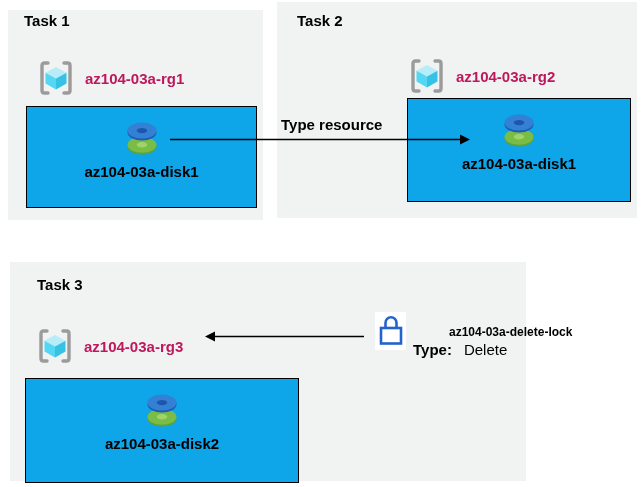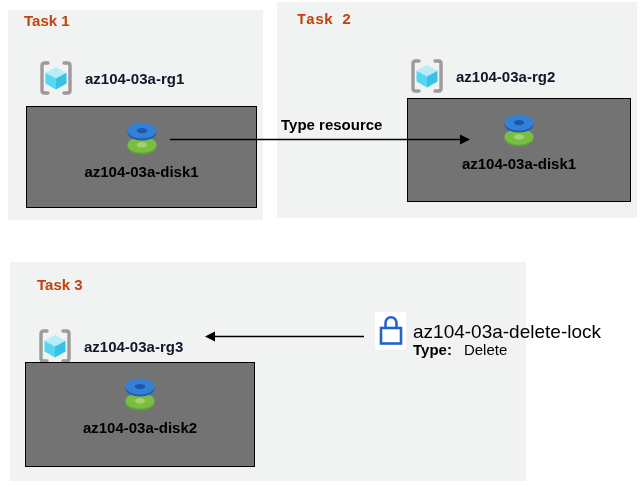--- a/index.html
+++ b/index.html
@@ -5,29 +5,29 @@
   html,body{margin:0;padding:0;background:#ffffff;}
   .canvas{
     position:relative;width:641px;height:487px;background:#ffffff;
     font-family:"Liberation Sans",sans-serif;color:#000;overflow:hidden;
   }
   .task-box{position:absolute;background:#f1f2f2;}
   #task1{left:8px;top:10px;width:255px;height:210px;}
   #task2{left:277px;top:2px;width:360px;height:216px;}
   #task3{left:10px;top:262px;width:516px;height:219px;}
   .task-title{
-    position:absolute;font-size:15px;font-weight:700;color:#c2410c;
+    position:absolute;font-size:15px;font-weight:700;color:#000000;
     line-height:18px;white-space:nowrap;
   }
   .rg-row{
     position:absolute;display:flex;align-items:center;gap:9px;height:40px;
   }
-  .rg-label{font-size:15px;font-weight:700;color:#0f172a;white-space:nowrap;}
+  .rg-label{font-size:15px;font-weight:700;color:#be185d;white-space:nowrap;}
   .resource-box{
-    position:absolute;background:#737373;border:1.5px solid #000;
+    position:absolute;background:#0ea5e9;border:1.5px solid #000;
   }
   .disk-icon{
     position:absolute;left:50%;top:12px;transform:translateX(-50%);
   }
   .resource-label{
     position:absolute;left:0;top:56px;width:100%;text-align:center;
     font-size:15px;font-weight:700;white-space:nowrap;
   }
   .move-label{
     position:absolute;left:281px;top:116px;font-size:15px;font-weight:700;
@@ -35,21 +35,21 @@
   }
   .arrows{
     position:absolute;left:0;top:0;width:641px;height:487px;
     pointer-events:none;
   }
   .lock-chip{
     position:absolute;left:365px;top:50px;width:31px;height:38px;
     background:#ffffff;display:flex;align-items:center;justify-content:center;
   }
   .lock-text{position:absolute;left:403px;top:61px;line-height:18px;}
-  .lock-name{font-size:19px;font-weight:400;white-space:nowrap;}
+  .lock-name{font-size:12px;font-weight:700;white-space:nowrap;margin-left:36px;}
   .lock-type{font-size:15px;white-space:nowrap;}
   .lock-type .t-label{font-weight:700;text-align:center;}
   .lock-type .t-value{font-weight:400;margin-left:12px;}
 </style>
 </head>
 <body>
 
 <div class="canvas">
 
   <section class="task-box" id="task1">
@@ -73,21 +73,21 @@
         <ellipse cx="17" cy="25.8" rx="5.2" ry="2.7" fill="#a2d36a"></ellipse>
         <ellipse cx="17" cy="13.6" rx="14.5" ry="8" fill="#1f5db5"></ellipse>
         <ellipse cx="17" cy="11.6" rx="14.5" ry="8" fill="#3380d4"></ellipse>
         <ellipse cx="17" cy="11.6" rx="5.2" ry="2.7" fill="#1d57ad"></ellipse>
       </svg>
       <div class="resource-label">az104-03a-disk1</div>
     </div>
   </section>
 
   <section class="task-box" id="task2">
-    <div class="task-title" style="left:20px;top:10px;font-family:Liberation Mono, monospace;">Task 2</div>
+    <div class="task-title" style="left:20px;top:10px;">Task 2</div>
 
     <div class="rg-row" style="left:130px;top:54px;">
       <svg width="40" height="40" viewBox="0 0 40 40">
         <path d="M12 5 H8.5 Q6 5 6 7.5 V32.5 Q6 35 8.5 35 H12" fill="none" stroke="#9b9b9b" stroke-width="3.4" stroke-linecap="round"></path>
         <path d="M28 5 H31.5 Q34 5 34 7.5 V32.5 Q34 35 31.5 35 H28" fill="none" stroke="#9b9b9b" stroke-width="3.4" stroke-linecap="round"></path>
         <polygon points="20,9 30.5,14.8 20,20.6 9.5,14.8" fill="#b7ecf9"></polygon>
         <polygon points="9.5,14.8 20,20.6 20,31.4 9.5,25.6" fill="#53d7f2"></polygon>
         <polygon points="30.5,14.8 30.5,25.6 20,31.4 20,20.6" fill="#36c2e4"></polygon>
       </svg>
       <span class="rg-label">az104-03a-rg2</span>
@@ -113,21 +113,21 @@
       <svg width="40" height="40" viewBox="0 0 40 40">
         <path d="M12 5 H8.5 Q6 5 6 7.5 V32.5 Q6 35 8.5 35 H12" fill="none" stroke="#9b9b9b" stroke-width="3.4" stroke-linecap="round"></path>
         <path d="M28 5 H31.5 Q34 5 34 7.5 V32.5 Q34 35 31.5 35 H28" fill="none" stroke="#9b9b9b" stroke-width="3.4" stroke-linecap="round"></path>
         <polygon points="20,9 30.5,14.8 20,20.6 9.5,14.8" fill="#b7ecf9"></polygon>
         <polygon points="9.5,14.8 20,20.6 20,31.4 9.5,25.6" fill="#53d7f2"></polygon>
         <polygon points="30.5,14.8 30.5,25.6 20,31.4 20,20.6" fill="#36c2e4"></polygon>
       </svg>
       <span class="rg-label">az104-03a-rg3</span>
     </div>
 
-    <div class="resource-box" style="left:15px;top:100px;width:228px;height:103px;">
+    <div class="resource-box" style="left:15px;top:116px;width:228px;height:103px;padding-left:44px;">
       <svg class="disk-icon" width="34" height="38" viewBox="0 0 34 38">
         <ellipse cx="17" cy="27.5" rx="14.5" ry="8" fill="#5ea232"></ellipse>
         <ellipse cx="17" cy="25.8" rx="14.5" ry="8" fill="#79bd47"></ellipse>
         <ellipse cx="17" cy="25.8" rx="5.2" ry="2.7" fill="#a2d36a"></ellipse>
         <ellipse cx="17" cy="13.6" rx="14.5" ry="8" fill="#1f5db5"></ellipse>
         <ellipse cx="17" cy="11.6" rx="14.5" ry="8" fill="#3380d4"></ellipse>
         <ellipse cx="17" cy="11.6" rx="5.2" ry="2.7" fill="#1d57ad"></ellipse>
       </svg>
       <div class="resource-label">az104-03a-disk2</div>
     </div>

